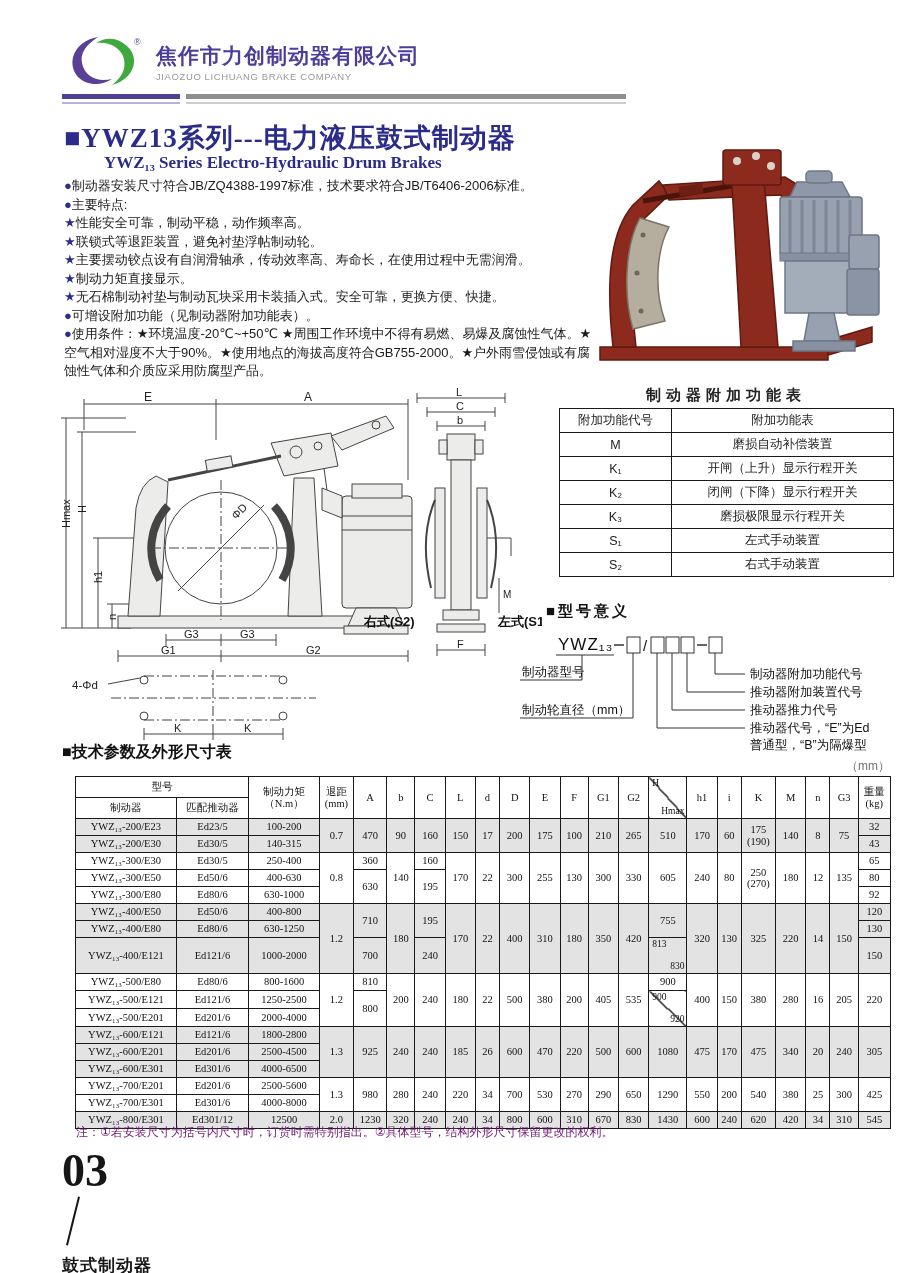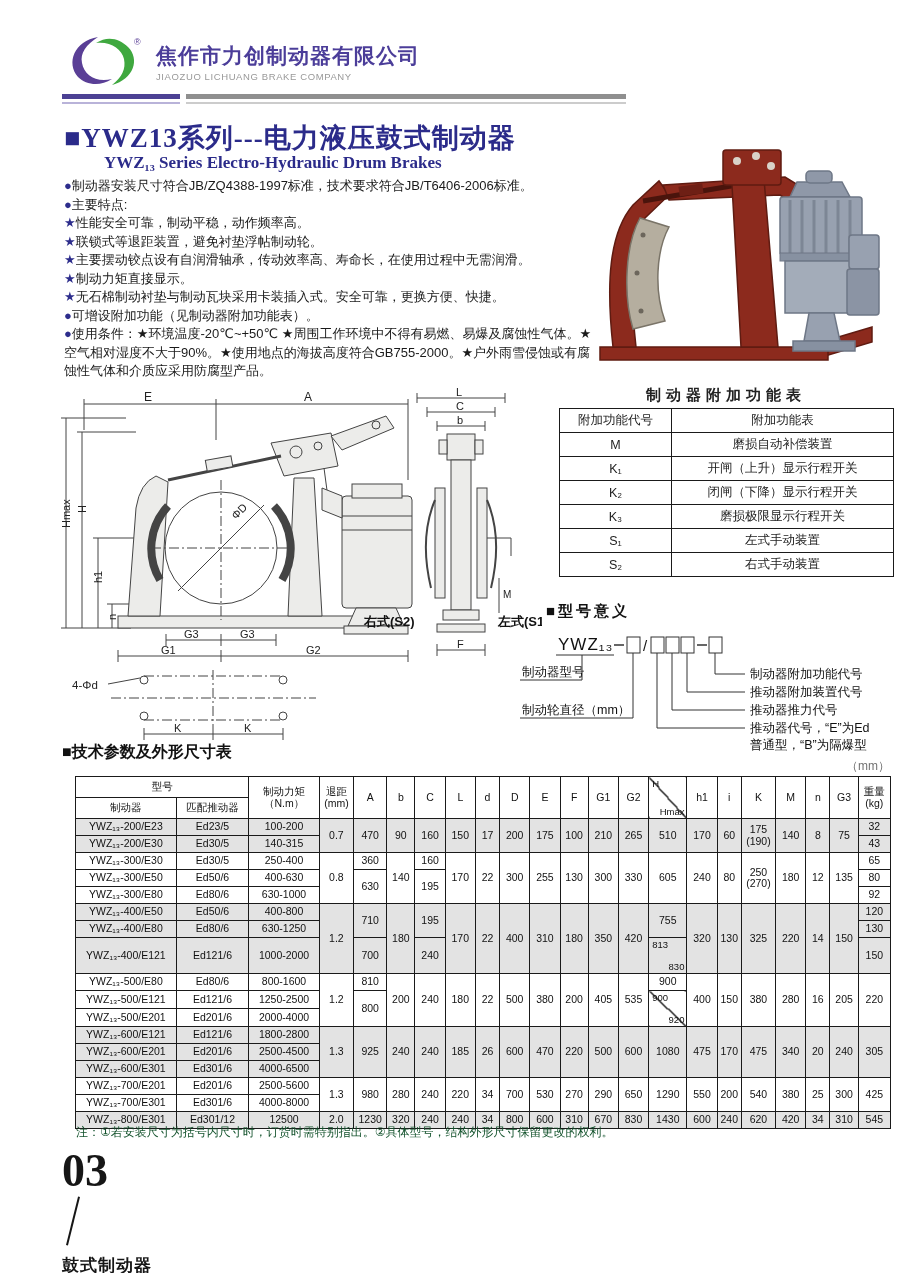--- a/index.html
+++ b/index.html
@@ -24,33 +24,33 @@
 
   
   .func-title{width:336px;text-align:center;font-size:15px;font-weight:bold;letter-spacing:5px;color:#222;}
   table.func{border-collapse:collapse;table-layout:fixed;width:334px;}
   table.func th,table.func td{border:1px solid #1a1a1a;text-align:center;vertical-align:middle;
        font-size:12.5px;padding:0;height:23px;font-weight:normal;color:#222;}
 
   
   .spec-head{font-size:16px;font-weight:bold;color:#111;}
   .unit-note{font-size:12px;color:#737373;}
-  table.spec{border-collapse:collapse;table-layout:fixed;width:816px;}
+  table.spec{border-collapse:collapse;table-layout:fixed;width:816px;font-family:Liberation Serif, serif;}
   table.spec th,table.spec td{border:1px solid #1a1a1a;text-align:center;vertical-align:middle;
        font-size:10.5px;padding:0;white-space:pre-line;line-height:11.5px;color:#111;}
   table.spec th{font-weight:normal;height:20px;}
   table.spec td{height:16px;}
   tr.shade td{background:#e3e3e3;}
   td.diag,th.diag{position:relative;
      background-image:linear-gradient(to right top,transparent calc(50% - 0.7px),
         #1a1a1a calc(50% - 0.7px),#1a1a1a calc(50% + 0.7px),transparent calc(50% + 0.7px));}
   tr.shade td.diag{background-color:#e3e3e3;}
   .diag .dt{position:absolute;left:3px;top:1px;font-size:9.5px;}
   .diag .db{position:absolute;right:2px;bottom:1px;font-size:9.5px;}
-  .note-line{font-size:12px;color:#14532d;}
+  .note-line{font-size:12px;color:#701a75;}
 
   
   .footer{display:flex;align-items:flex-start;flex-direction:column;}
   .page-no{font-family:"Liberation Serif","DejaVu Serif",serif;font-size:46px;font-weight:bold;
            line-height:46px;color:#161616;}
   .fslash{width:2px;height:50px;background:#161616;transform:rotate(14deg);margin:2px 9px 0 10px;}
   .sec-cn{font-size:17px;font-weight:bold;color:#161616;margin-top:8px;letter-spacing:1px;}
   .sec-en{font-size:8.5px;color:#777;margin-top:1px;}
 
   

